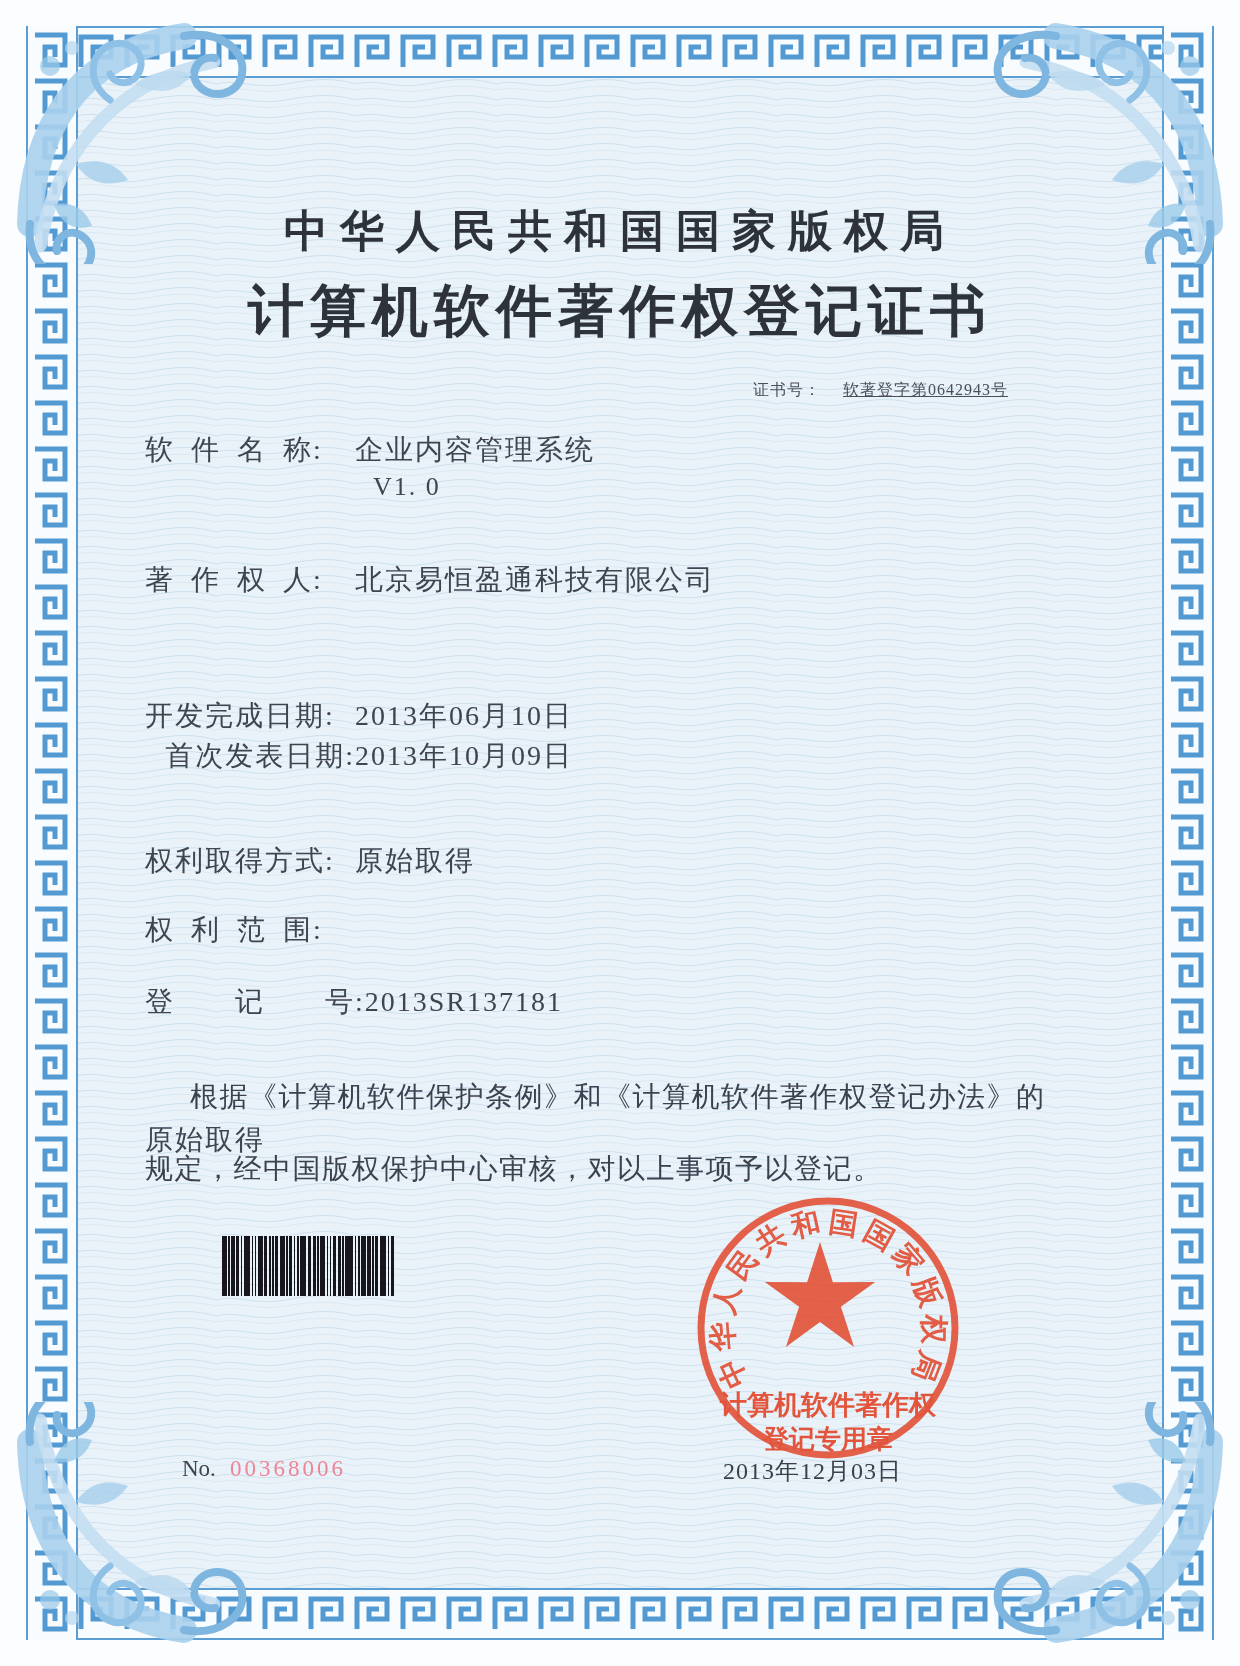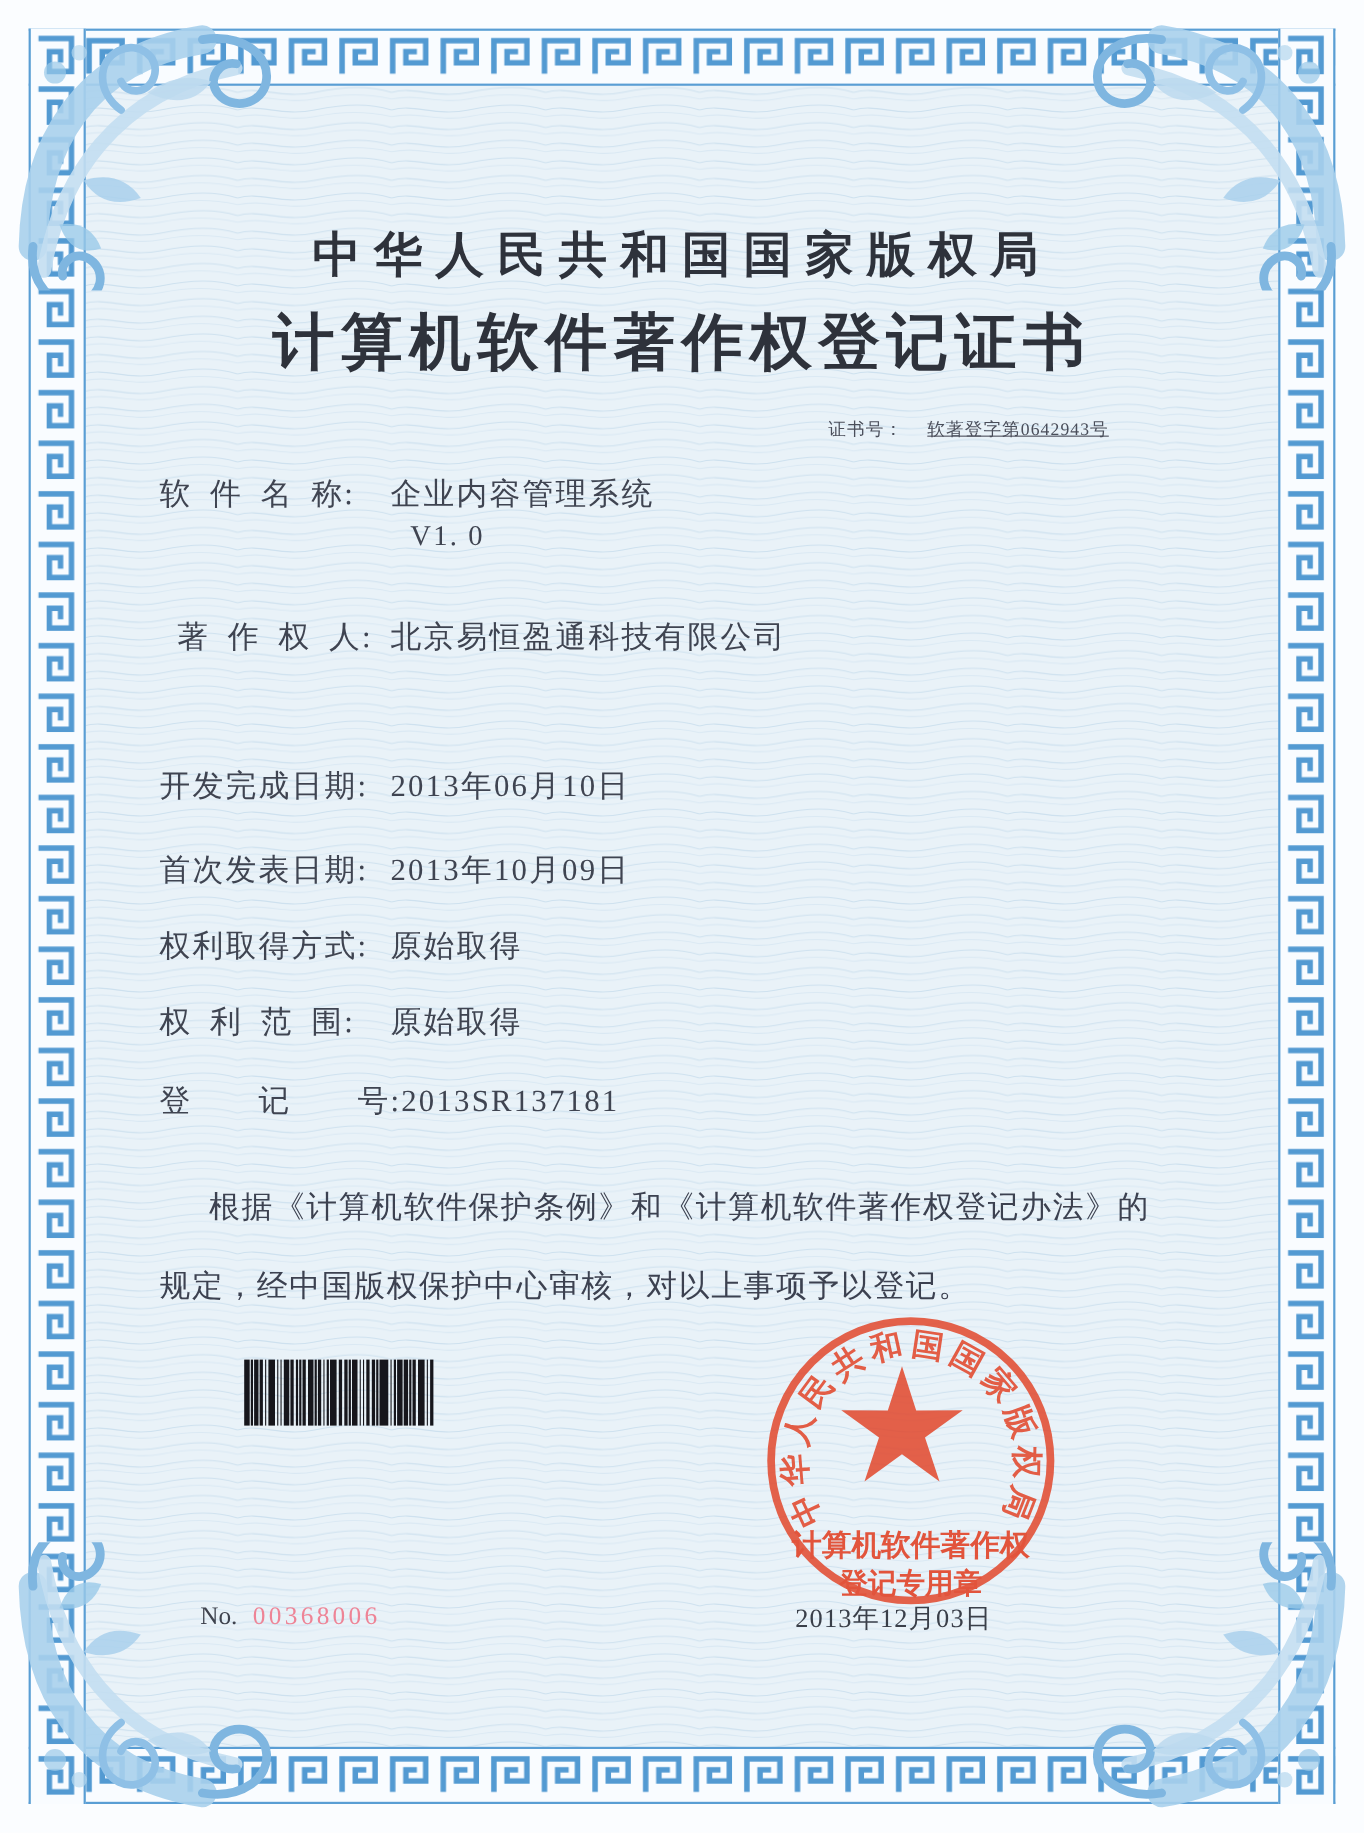--- a/index.html
+++ b/index.html
@@ -43,25 +43,25 @@
   .certno {
     position:absolute; top:380px; left:753px;
     font-size:16px; color:#4a4e5a; letter-spacing:1px;
   }
   .certno .val { margin-left:22px;text-decoration:underline; }
 
   .field { position:absolute; left:145px; display:flex; white-space:nowrap;
     font-size:28px; letter-spacing:2px; color:#3f4451; line-height:1.15; }
   .field .lbl { flex:0 0 210px; }
   .f1 { top:434px; } .f1b { position:absolute; left:355px; top:472px; font-size:26px; letter-spacing:2px;margin-left:18px; }
-  .f2 { top:564px;text-align:center; }
+  .f2 { top:564px; }
   .f3 { top:700px; }
-  .f4 { top:776px; }
+  .f4 { top:740px;text-align:right; }
   .f5 { top:845px; }
-  .f6 { top:914px; }
+  .f6 { top:914px;flex-direction:column; }
   .f7 { top:986px;text-align:right; }
 
   .stmt { position:absolute; font-size:28px; letter-spacing:1.5px; color:#3c4150; white-space:nowrap; }
   .stmt.l1 { top:1078px; left:190px; }
   .stmt.l2 { top:1150px; left:145px; }
 
   .barcode { position:absolute; left:222px; top:1236px; height:60px; display:flex; gap:1.5px; align-items:stretch; }
   .barcode i { display:block; height:100%; background:#16161c; }
 
   .seal { position:absolute; left:668px; top:1168px; width:320px; height:320px; z-index:4; opacity:0.93; }

